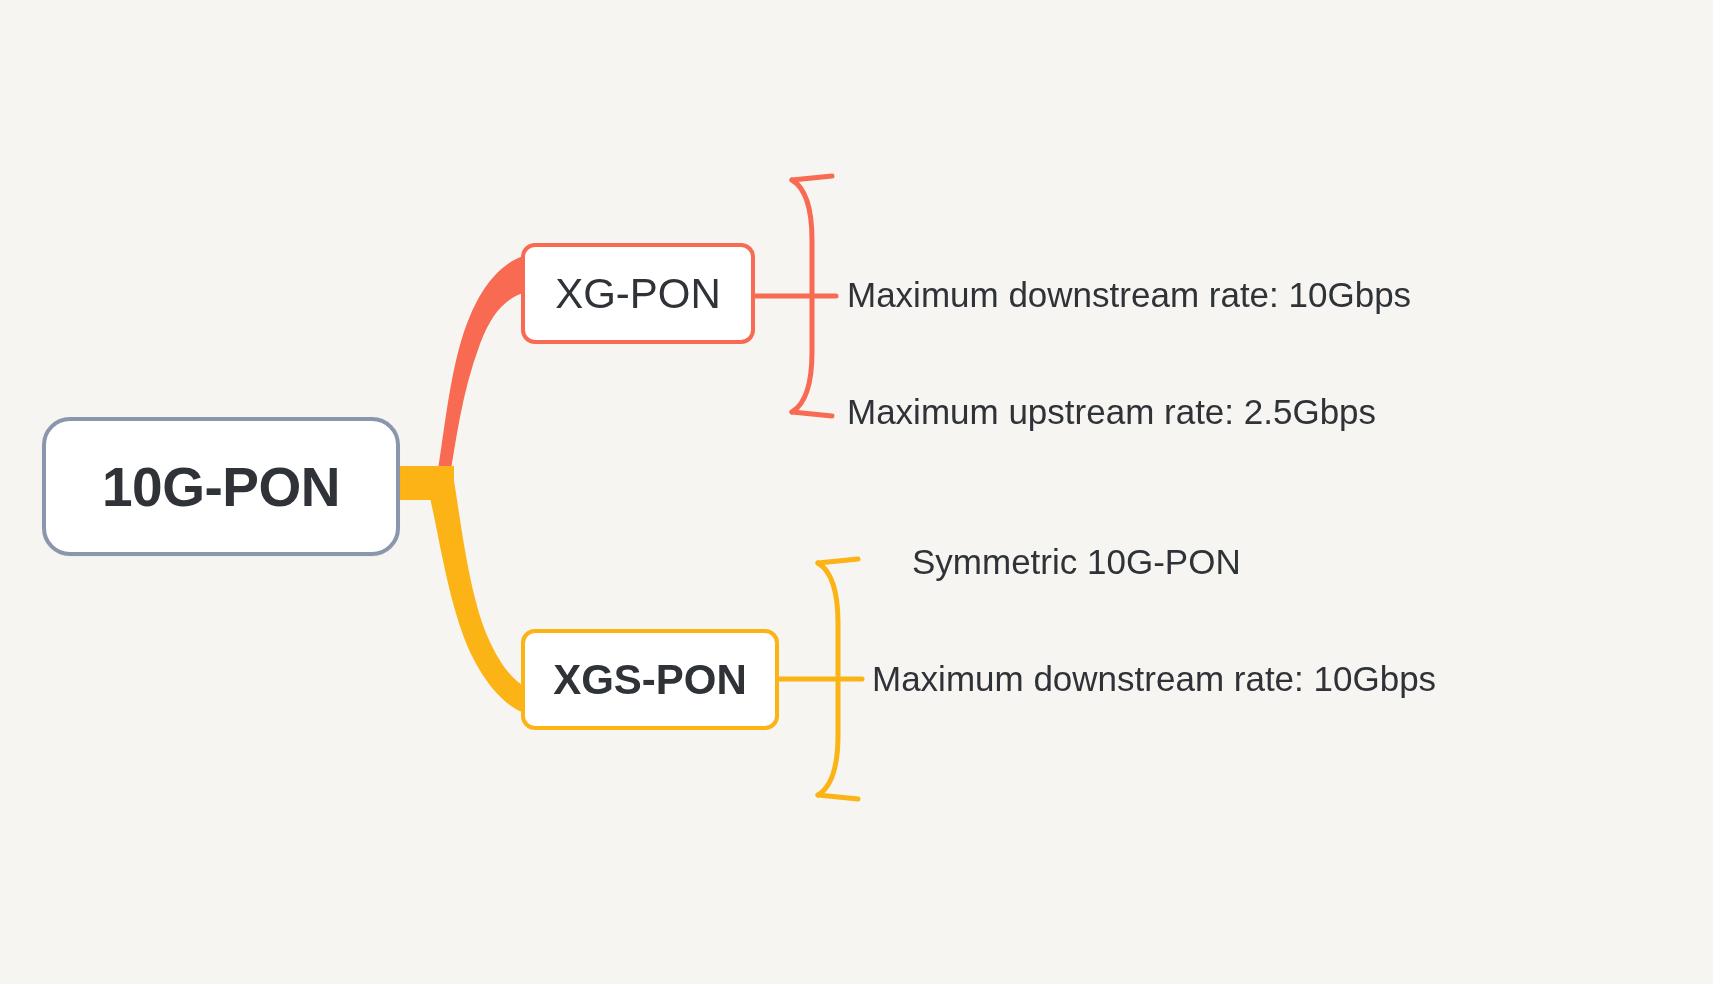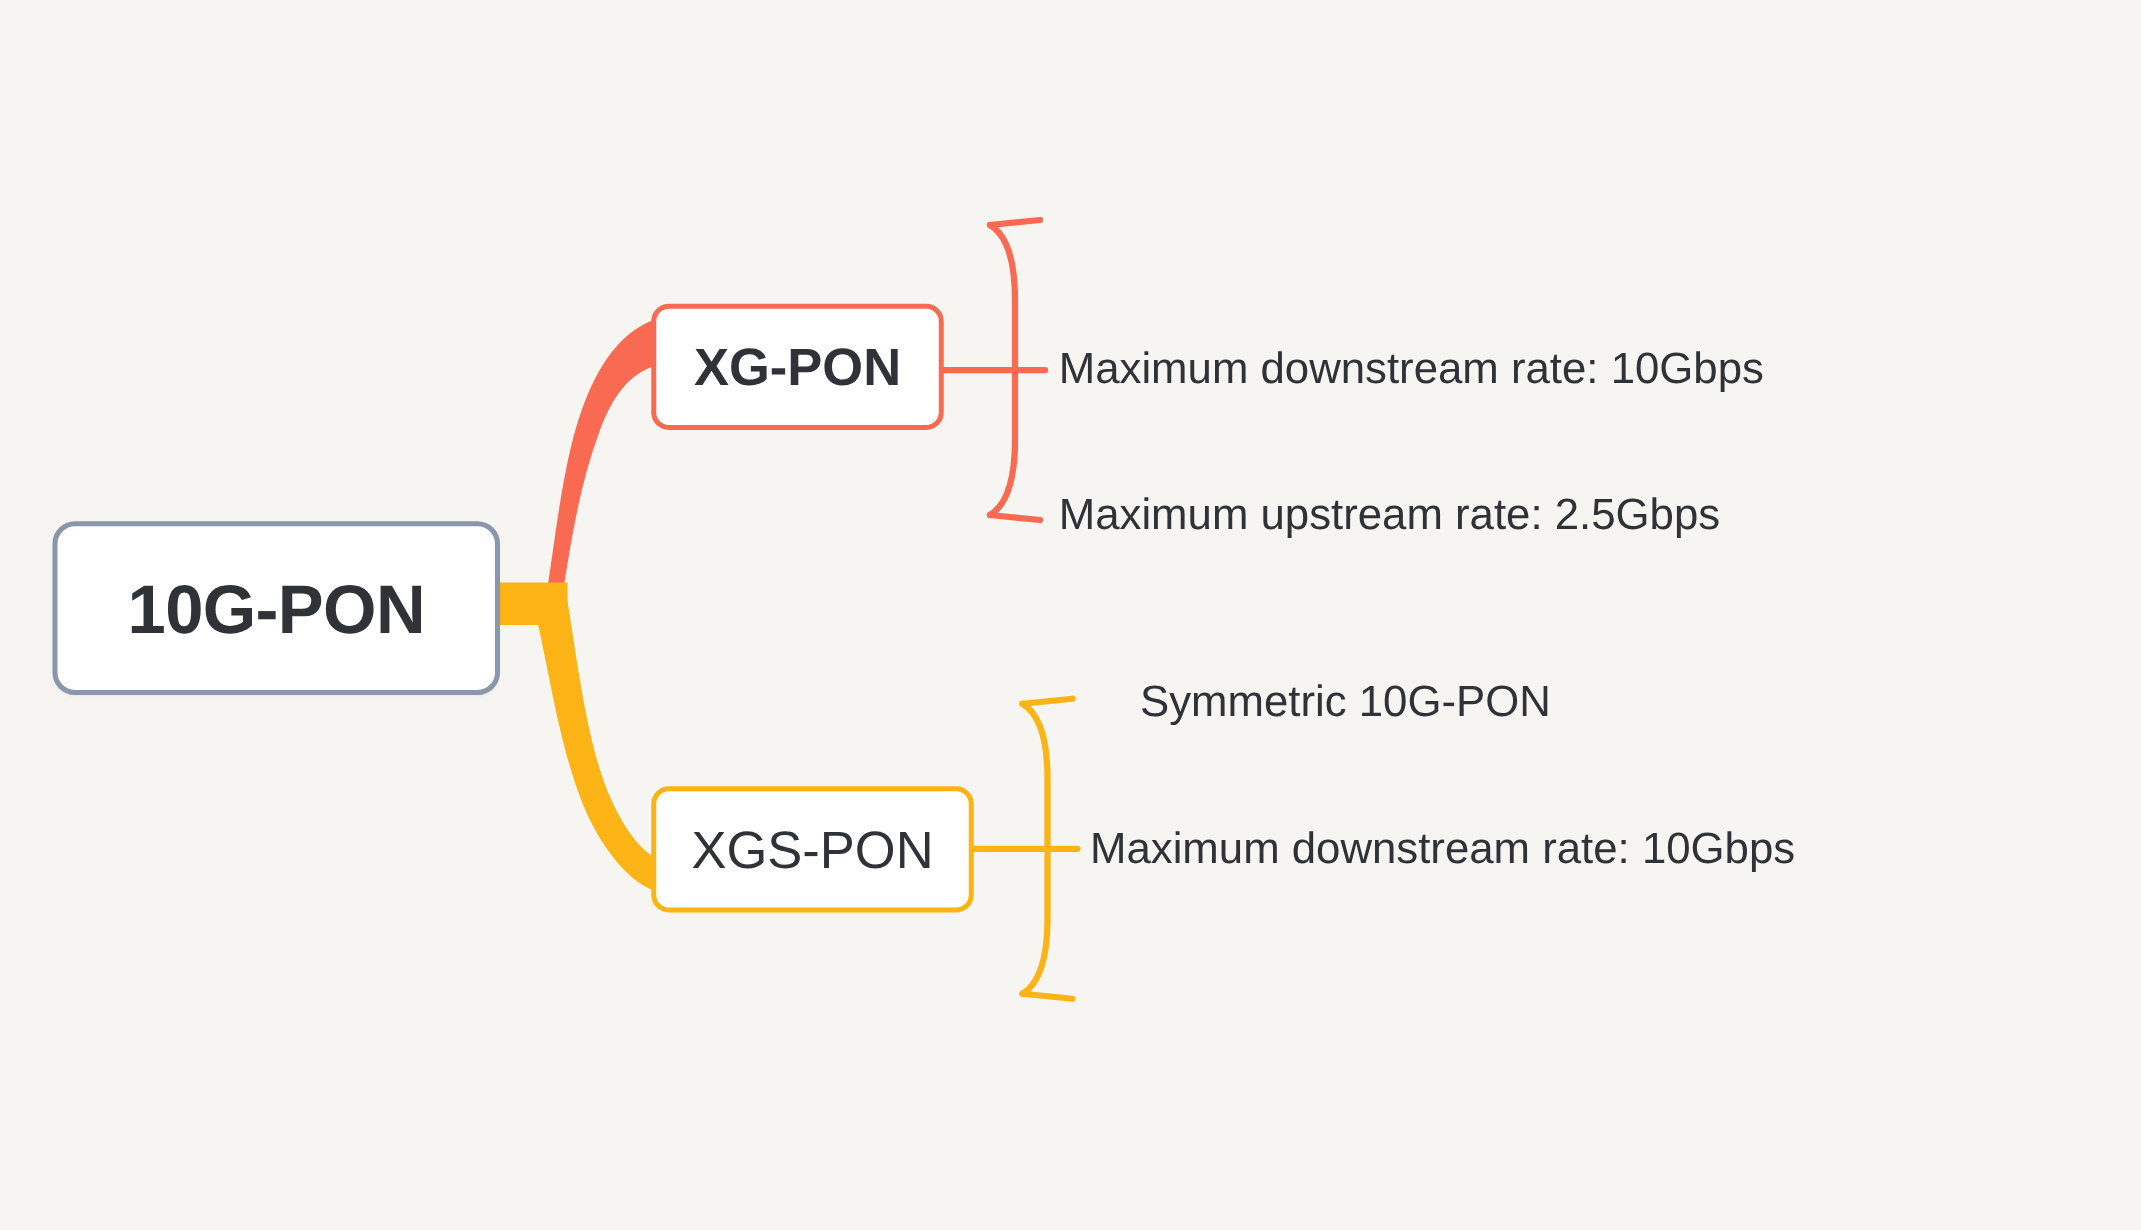--- a/index.html
+++ b/index.html
@@ -33,43 +33,43 @@
     align-items: center;
     justify-content: center;
     color: #2f3237;
   }
   .node-root {
     left: 42px;
     top: 417px;
     width: 358px;
     height: 139px;
     border: 4px solid #8a96ab;
-    border-radius: 18px;
+    border-radius: 28px;
     font-size: 55px;
     font-weight: bold;
     letter-spacing: -0.5px;
     box-shadow: 0 1px 2px rgba(0,0,0,0.04);
   }
   .node-xg {
     left: 521px;
     top: 243px;
     width: 234px;
     height: 101px;
     border: 4px solid #f96a52;
     font-size: 42px;
-    font-weight: bold;
+    font-weight: normal;
   }
   .node-xgs {
     left: 521px;
     top: 629px;
     width: 258px;
     height: 101px;
     border: 4px solid #fcb316;
     font-size: 42px;
-    font-weight: normal;
+    font-weight: bold;
   }
   .leaf {
     position: absolute;
     color: #2f3237;
     font-size: 35px;
     font-weight: normal;
     white-space: nowrap;
     line-height: 1;
   }
   .leaf-r1 { left: 847px; top: 161px; }

